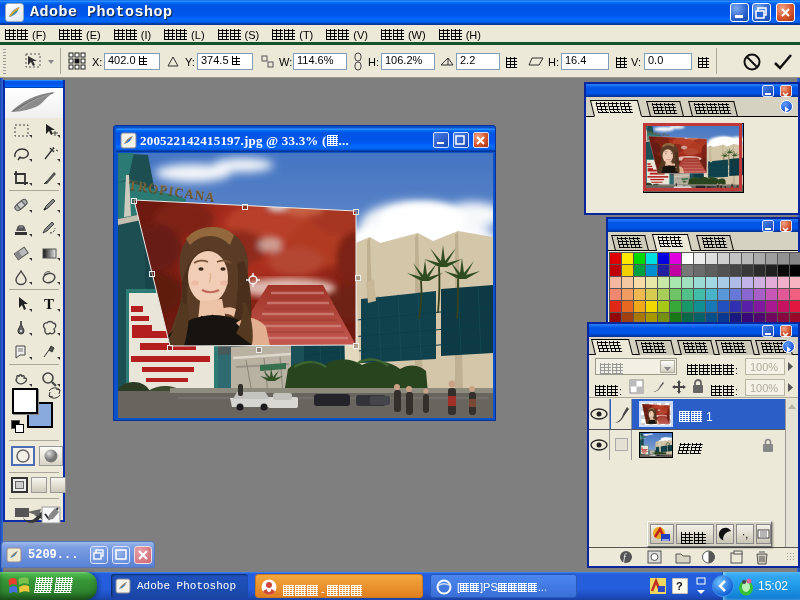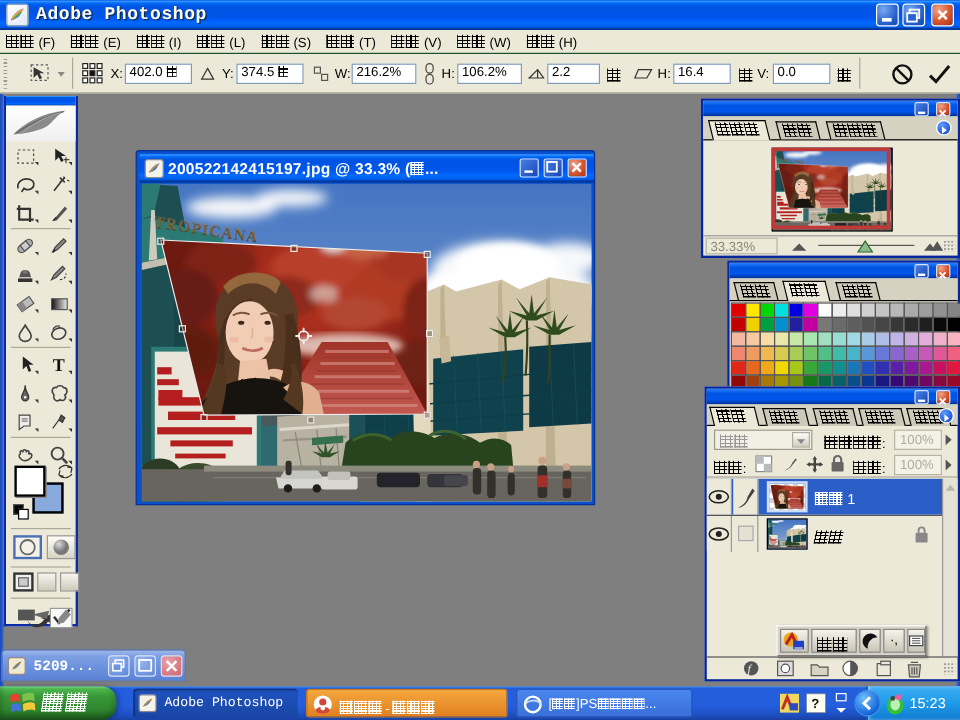--- a/index.html
+++ b/index.html
@@ -255,21 +255,21 @@
     </div>
   <div class="xpbtn" style="left:752px"><svg width="17" height="17">
         <rect x="5" y="4" width="8" height="7" fill="none" stroke="#fff" stroke-width="1.5"></rect>
         <rect x="3" y="7" width="8" height="7" fill="#2a63cf" stroke="#fff" stroke-width="1.5"></rect>
       </svg></div>
   <div class="xpbtn xpclose" style="left:776px"><svg width="17" height="17">
         <path d="M5 5 L12 12 M12 5 L5 12" stroke="#fff" stroke-width="2"></path>
       </svg></div>
 </div>
 
-<div class="abs beige" style="left:0;top:25px;width:800px;height:20px;border-bottom:1px solid #14532d">
+<div class="abs beige" style="left:0;top:25px;width:800px;height:20px;border-bottom:3px solid #14532d">
   <div class="abs" style="top:4px;left:5px;font-size:11px;color:#000" id="menu"><span style="margin-right:13px"><span class="c"></span><span class="c"></span><span style="display:inline-block;width:3px"></span>(F)</span><span style="margin-right:13px"><span class="c"></span><span class="c"></span><span style="display:inline-block;width:3px"></span>(E)</span><span style="margin-right:13px"><span class="c"></span><span class="c"></span><span style="display:inline-block;width:3px"></span>(I)</span><span style="margin-right:13px"><span class="c"></span><span class="c"></span><span style="display:inline-block;width:3px"></span>(L)</span><span style="margin-right:13px"><span class="c"></span><span class="c"></span><span style="display:inline-block;width:3px"></span>(S)</span><span style="margin-right:13px"><span class="c"></span><span class="c"></span><span style="display:inline-block;width:3px"></span>(T)</span><span style="margin-right:13px"><span class="c"></span><span class="c"></span><span style="display:inline-block;width:3px"></span>(V)</span><span style="margin-right:13px"><span class="c"></span><span class="c"></span><span style="display:inline-block;width:3px"></span>(W)</span><span style="margin-right:13px"><span class="c"></span><span class="c"></span><span style="display:inline-block;width:3px"></span>(H)</span></div>
 </div>
 
 <div class="abs beige" style="left:0;top:45px;width:800px;height:33px;border-bottom:1px solid #9a9a8a">
   <div class="abs" style="left:3px;top:3px;width:4px;height:26px;background-image:repeating-linear-gradient(0deg,#999 0 1px,transparent 1px 3px);width:3px"></div>
   <div class="abs" style="left:14px;top:52px"></div>
 
   <div class="abs" style="left:22px;top:53px;"></div>
   <svg class="abs" style="left:20px;top:6px" width="34" height="20">
       <rect x="6" y="3" width="14" height="13" fill="none" stroke="#555" stroke-dasharray="2 2"></rect>
@@ -296,21 +296,21 @@
   <svg class="abs" style="left:167px;top:11px" width="12" height="12">
       <path d="M6 1 L11 10 L1 10 Z" fill="none" stroke="#333"></path>
     </svg>
   <div class="abs" style="left:185px;top:11px;font-size:11px">Y:</div>
   <div class="tbox" style="left:197px;top:8px;width:56px;height:17px">374.5 <span class="c" style="width:8px;height:9px"></span></div>
   <svg class="abs" style="left:261px;top:10px" width="14" height="14">
       <rect x="1" y="1" width="5" height="5" fill="none" stroke="#555"></rect>
       <rect x="7" y="7" width="5" height="5" fill="none" stroke="#555"></rect>
     </svg>
   <div class="abs" style="left:279px;top:11px;font-size:11px">W:</div>
-  <div class="tbox" style="left:293px;top:8px;width:54px;height:17px">216.2%</div>
+  <div class="tbox" style="left:293px;top:8px;width:54px;height:17px">114.6%</div>
   <svg class="abs" style="left:352px;top:7px" width="12" height="20">
       <rect x="3" y="1" width="6" height="8" rx="3" fill="none" stroke="#444"></rect>
       <rect x="3" y="10" width="6" height="8" rx="3" fill="none" stroke="#444"></rect>
     </svg>
   <div class="abs" style="left:368px;top:11px;font-size:11px">H:</div>
   <div class="tbox" style="left:381px;top:8px;width:54px;height:17px">106.2%</div>
   <svg class="abs" style="left:440px;top:12px" width="14" height="10">
       <path d="M1 8 L8 1 L13 8 Z M8 1 L8 8" fill="none" stroke="#333"></path>
     </svg>
   <div class="tbox" style="left:456px;top:8px;width:44px;height:17px">2.2</div>
@@ -524,21 +524,21 @@
     </svg>
 </div>
 
 <div class="abs" style="left:113px;top:125px;width:383px;height:296px;background:#0a50c8;border:1px solid #06309a;border-radius:3px 3px 0 0">
   <div class="titlebar abs" style="left:2px;top:2px;width:379px;height:24px;border-radius:2px 2px 0 0">
     <svg class="abs" style="left:4px;top:4px" width="17" height="17">
         <rect x="1" y="1" width="15" height="15" rx="2" fill="#f5f2e8" stroke="#889"></rect>
         <path d="M4 12 C6 8 9 5 13 4 C11 7 11 9 7 11Z" fill="#3a7ad0"></path>
         <path d="M5 11 C7 8 10 6 12 5" stroke="#e09020" fill="none"></path>
       </svg>
-    <div class="abs" style="left:24px;top:5px;color:#fff;font-weight:bold;font-size:13px;font-family:Liberation Sans, sans-serif;letter-spacing:.2px">200522142415197.jpg @ 33.3% (<span class="c cw" style="width:11px;height:11px"></span>...</div>
+    <div class="abs" style="left:24px;top:5px;color:#fff;font-weight:bold;font-size:13px;font-family:Liberation Serif, serif;letter-spacing:.2px">200522142415197.jpg @ 33.3% (<span class="c cw" style="width:11px;height:11px"></span>...</div>
     <div class="pbtn" style="left:317px;top:4px;width:16px;height:16px">
         <div class="abs" style="left:3px;top:9px;width:7px;height:2px;background:#fff"></div>
       </div>
     <div class="pbtn" style="left:337px;top:4px;width:16px;height:16px"><svg width="13" height="13">
           <rect x="2" y="2" width="8" height="8" fill="none" stroke="#fff" stroke-width="1.5"></rect>
         </svg></div>
     <div class="pbtn pclose" style="left:357px;top:4px;width:16px;height:16px"><svg width="13" height="13">
           <path d="M3 3 L10 10 M10 3 L3 10" stroke="#fff" stroke-width="2"></path>
         </svg></div>
   </div>
@@ -583,35 +583,20 @@
   </div>
 
   <div class="abs" style="left:57px;top:39px;width:101px;height:70px;background:#000;padding:1px">
     <svg width="99" height="68" viewBox="0 0 375 265" preserveAspectRatio="none">
         <use href="#scene"></use>
         <use href="#ovl"></use>
       </svg>
     <div class="abs" style="left:0;top:0;width:99px;height:68px;border:3px solid #c03838"></div>
   </div>
 
-  <div class="abs" style="left:0;bottom:0;width:100%;height:17px;border-top:1px solid #999">
-    <div class="abs" style="left:2px;top:1px;width:60px;height:14px;border:1px solid #b8b4a4;background:#ece9d8;color:#8a8778;font-size:11px;padding:1px 0 0 3px">33.33%</div>
-    <svg class="abs" style="left:72px;top:4px" width="16" height="9">
-        <path d="M2 8 L8 2 L14 8Z" fill="#555"></path>
-      </svg>
-    <div class="abs" style="left:96px;top:7px;width:80px;height:1px;background:#555"></div>
-    <svg class="abs" style="left:128px;top:3px" width="14" height="11">
-        <path d="M7 1 L13 10 L1 10Z" fill="#8fba8f" stroke="#2a6a2a"></path>
-      </svg>
-    <svg class="abs" style="left:182px;top:2px" width="20" height="12">
-        <path d="M2 10 L7 4 L12 10Z" fill="#555"></path>
-        <path d="M8 10 L13 2 L18 10Z" fill="#555"></path>
-      </svg>
-    <div class="abs" style="right:2px;top:3px;width:10px;height:10px;background-image:radial-gradient(#999 35%,transparent 36%);background-size:3px 3px"></div>
-  </div>
 </div>
 
 <div class="panel" style="left:606px;top:217px;width:194px;height:160px">
   <div class="ptitle"></div>
   <div class="pbtn" style="right:24px">
       <div class="abs" style="left:2px;top:7px;width:6px;height:2px;background:#fff"></div>
     </div>
   <div class="pbtn pclose" style="right:6px"><svg width="9" height="9">
         <path d="M2 2 L7 7 M7 2 L2 7" stroke="#fff" stroke-width="1.5"></path>
       </svg></div>
@@ -957,14 +942,14 @@
   <div class="abs" style="left:722px;top:0;width:78px;height:28px;background:linear-gradient(180deg,#3caef4 0%,#1f9ae8 50%,#0f7ad0 100%);border-left:1px solid #0c5ea8;box-shadow:inset 2px 0 3px rgba(255,255,255,.4)"></div>
   <div class="abs" style="left:712px;top:3px;width:22px;height:22px;border-radius:50%;background:radial-gradient(circle at 35% 30%,#6fc0ff,#1565d8 70%,#0a4cb0);border:1px solid #4090e8"><svg width="20" height="20">
         <path d="M12 5 L7 10 L12 15" stroke="#fff" stroke-width="2.5" fill="none"></path>
       </svg></div>
   <svg class="abs" style="left:737px;top:5px" width="18" height="19">
       <ellipse cx="9" cy="11" rx="7" ry="7.5" fill="#35c035"></ellipse>
       <ellipse cx="9" cy="10" rx="4" ry="5" fill="#b8f0b8"></ellipse>
       <circle cx="12" cy="4" r="2.5" fill="#e860a0"></circle>
       <circle cx="7" cy="5" r="2" fill="#444"></circle>
     </svg>
-  <div class="abs" style="left:758px;top:7px;color:#fff;font-size:12px">15:23</div>
+  <div class="abs" style="left:758px;top:7px;color:#fff;font-size:12px">15:02</div>
 </div>
 
 </body></html>

